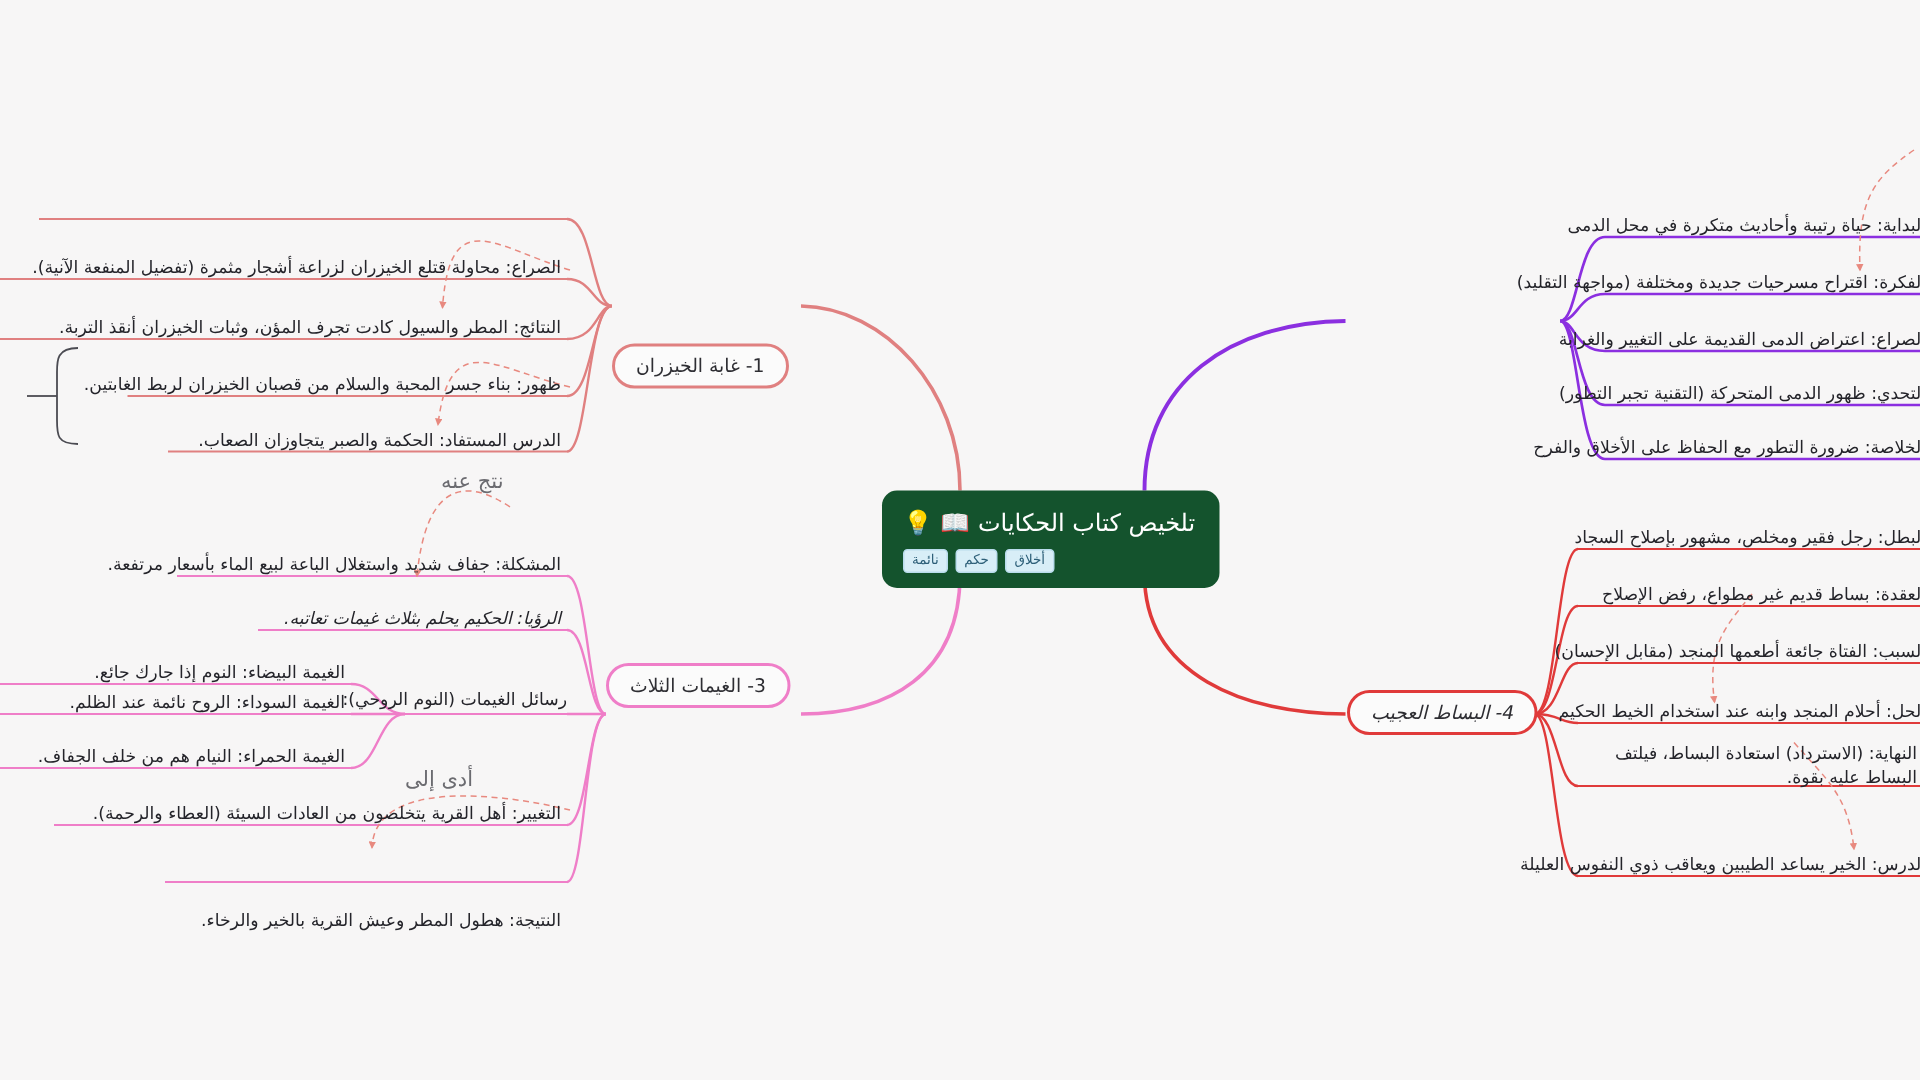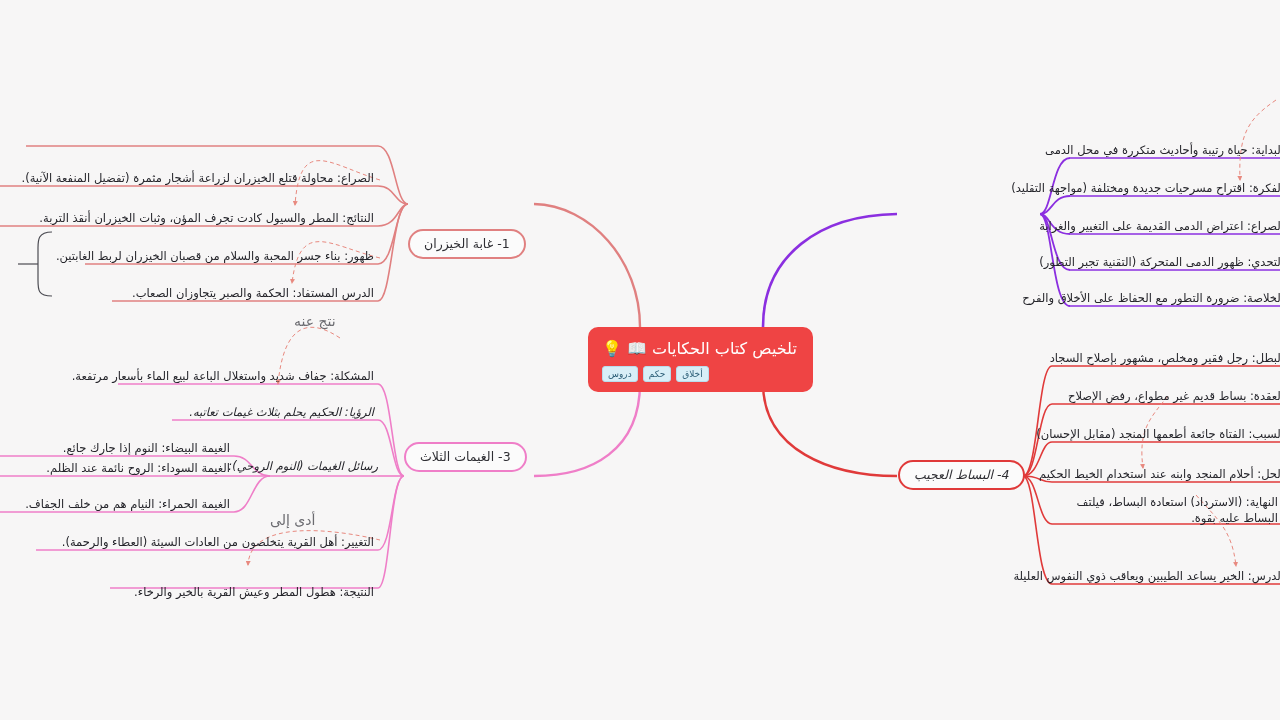--- a/index.html
+++ b/index.html
@@ -8,21 +8,21 @@
     background:#f7f6f6;
     font-family:"DejaVu Sans","Liberation Sans",sans-serif;
     position:relative;
   }
   #canvas{position:absolute;inset:0;width:1280px;height:720px;}
   svg.links{position:absolute;left:0;top:0;width:1280px;height:720px;pointer-events:none;}
 
   
   .central{
     position:absolute;left:588px;top:327px;width:225px;
-    background:#ef4444;border-radius:10px;
+    background:#14532d;border-radius:10px;
     padding:12px 14px 10px 14px;
     box-sizing:border-box;
     display:flex;flex-direction:column;align-items:flex-end;gap:7px;
   }
   .central-title{
     color:#ffffff;font-size:16px;line-height:20px;white-space:nowrap;
     direction:rtl;text-align:right;
   }
   .central-tags{display:flex;flex-direction:row-reverse;gap:5px;}
   .tag{
@@ -46,21 +46,21 @@
   
   .leaf{
     position:absolute;box-sizing:border-box;
     font-size:11.5px;line-height:16px;color:#24242a;
     direction:rtl;text-align:right;white-space:nowrap;
     padding:2px 4px 3px 4px;
   }
   .leaf.wrap{white-space:normal;}
   .sub-label{
     position:absolute;font-size:11.5px;line-height:16px;color:#24242a;
-    direction:rtl;text-align:right;white-space:nowrap;font-style:italic;
+    direction:rtl;text-align:right;white-space:nowrap;
   }
 
   .conn-label{
     position:absolute;font-size:14px;color:#6b6b70;
     direction:rtl;white-space:nowrap;
   }
 </style>
 </head>
 <body>
 
@@ -143,21 +143,21 @@
     <path d="M 340 338 C 310 318 284 322 278 384" fill="none" stroke="#e8897f" stroke-width="1" stroke-dasharray="4 3" marker-end="url(#arrow)"></path>
     <path d="M 380 540 C 330 528 250 520 248 565" fill="none" stroke="#e8897f" stroke-width="1" stroke-dasharray="4 3" marker-end="url(#arrow)"></path>
     <path d="M 1276 100 C 1250 118 1238 132 1240 180" fill="none" stroke="#e8897f" stroke-width="1" stroke-dasharray="4 3" marker-end="url(#arrow)"></path>
     <path d="M 1168 396 C 1150 418 1138 430 1143 468" fill="none" stroke="#e8897f" stroke-width="1" stroke-dasharray="4 3" marker-end="url(#arrow)"></path>
     <path d="M 1196 495 C 1218 520 1232 530 1236 566" fill="none" stroke="#e8897f" stroke-width="1" stroke-dasharray="4 3" marker-end="url(#arrow)"></path>
   </svg>
 
   <div class="central">
     <div class="central-title">تلخيص كتاب الحكايات 📖 💡</div>
     <div class="central-tags">
-      <span class="tag">دروس</span>
+      <span class="tag">نائمة</span>
       <span class="tag">حكم</span>
       <span class="tag">أخلاق</span>
     </div>
   </div>
 
   <div class="branch b1">1- غابة الخيزران</div>
   <div class="branch b3">3- الغيمات الثلاث</div>
   <div class="branch b4">4- البساط العجيب</div>
 
   <div class="leaf" style="left:-14px;top:168px;width:392px;">الصراع: محاولة قتلع الخيزران لزراعة أشجار مثمرة (تفضيل المنفعة الآنية).</div>
@@ -171,21 +171,21 @@
   <div class="leaf" style="left:1060px;top:252px;width:228px;">التحدي: ظهور الدمى المتحركة (التقنية تجبر التطور)</div>
   <div class="leaf" style="left:1060px;top:288px;width:228px;">الخلاصة: ضرورة التطور مع الحفاظ على الأخلاق والفرح</div>
 
   <div class="leaf" style="left:48px;top:366px;width:330px;">المشكلة: جفاف شديد واستغلال الباعة لبيع الماء بأسعار مرتفعة.</div>
   <div class="leaf" style="left:172px;top:402px;width:206px;font-style:italic;">الرؤيا: الحكيم يحلم بثلاث غيمات تعاتبه.</div>
   <div class="sub-label" style="left:232px;top:458px;width:146px;text-align:right;">رسائل الغيمات (النوم الروحي):</div>
   <div class="leaf" style="left:-10px;top:438px;width:244px;">الغيمة البيضاء: النوم إذا جارك جائع.</div>
   <div class="leaf" style="left:-10px;top:458px;width:244px;">الغيمة السوداء: الروح نائمة عند الظلم.</div>
   <div class="leaf" style="left:-10px;top:494px;width:244px;">الغيمة الحمراء: النيام هم من خلف الجفاف.</div>
   <div class="leaf" style="left:36px;top:532px;width:342px;text-align:right;">التغيير: أهل القرية يتخلصون من العادات السيئة (العطاء والرحمة).</div>
-  <div class="leaf" style="left:110px;top:582px;width:268px;">النتيجة: هطول المطر وعيش القرية بالخير والرخاء.</div>
+  <div class="leaf" style="left:110px;top:603px;width:268px;">النتيجة: هطول المطر وعيش القرية بالخير والرخاء.</div>
 
   <div class="leaf" style="left:1052px;top:348px;width:236px;">البطل: رجل فقير ومخلص، مشهور بإصلاح السجاد</div>
   <div class="leaf" style="left:1052px;top:386px;width:236px;">العقدة: بساط قديم غير مطواع، رفض الإصلاح</div>
   <div class="leaf" style="left:1052px;top:424px;width:236px;">السبب: الفتاة جائعة أطعمها المنجد (مقابل الإحسان)</div>
   <div class="leaf" style="left:1052px;top:464px;width:236px;">الحل: أحلام المنجد وابنه عند استخدام الخيط الحكيم</div>
   <div class="leaf wrap" style="left:1052px;top:492px;width:230px;">النهاية: (الاسترداد) استعادة البساط، فيلتف البساط عليه بقوة.</div>
   <div class="leaf" style="left:1052px;top:566px;width:236px;">الدرس: الخير يساعد الطيبين ويعاقب ذوي النفوس العليلة</div>
 
   <div class="conn-label" style="left:294px;top:313px;">نتج عنه</div>
   <div class="conn-label" style="left:270px;top:512px;">أدى إلى</div>

